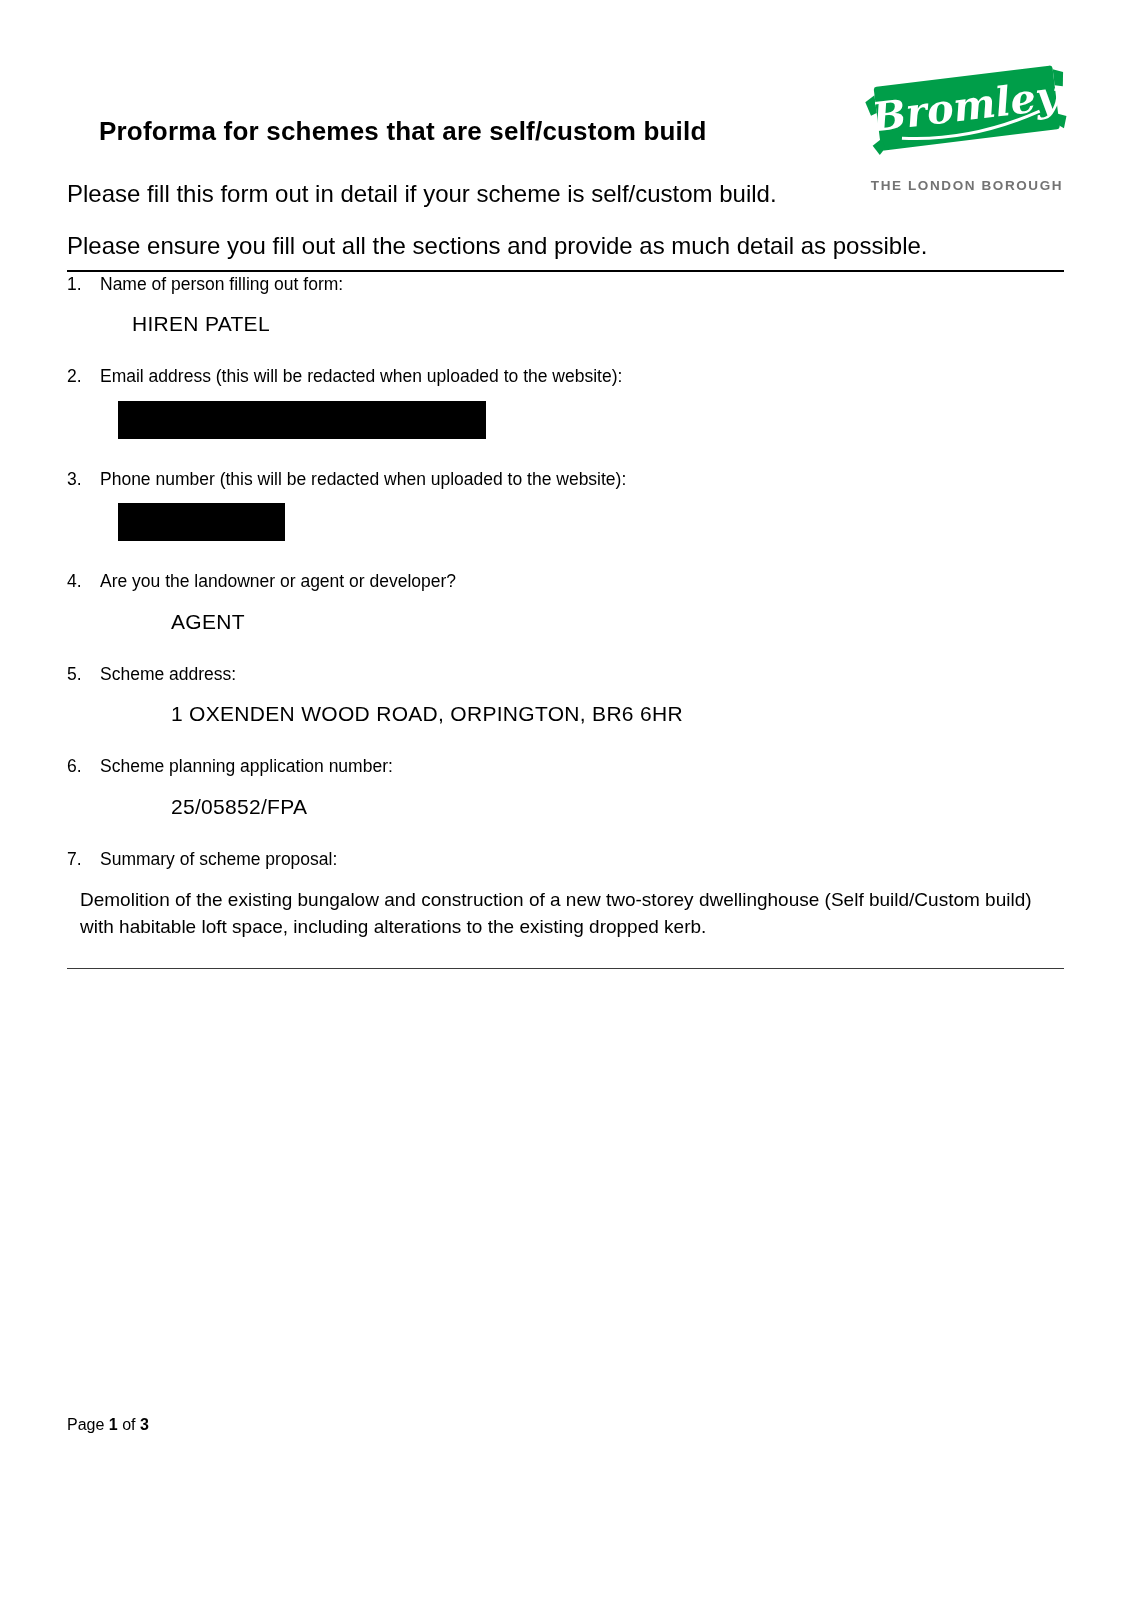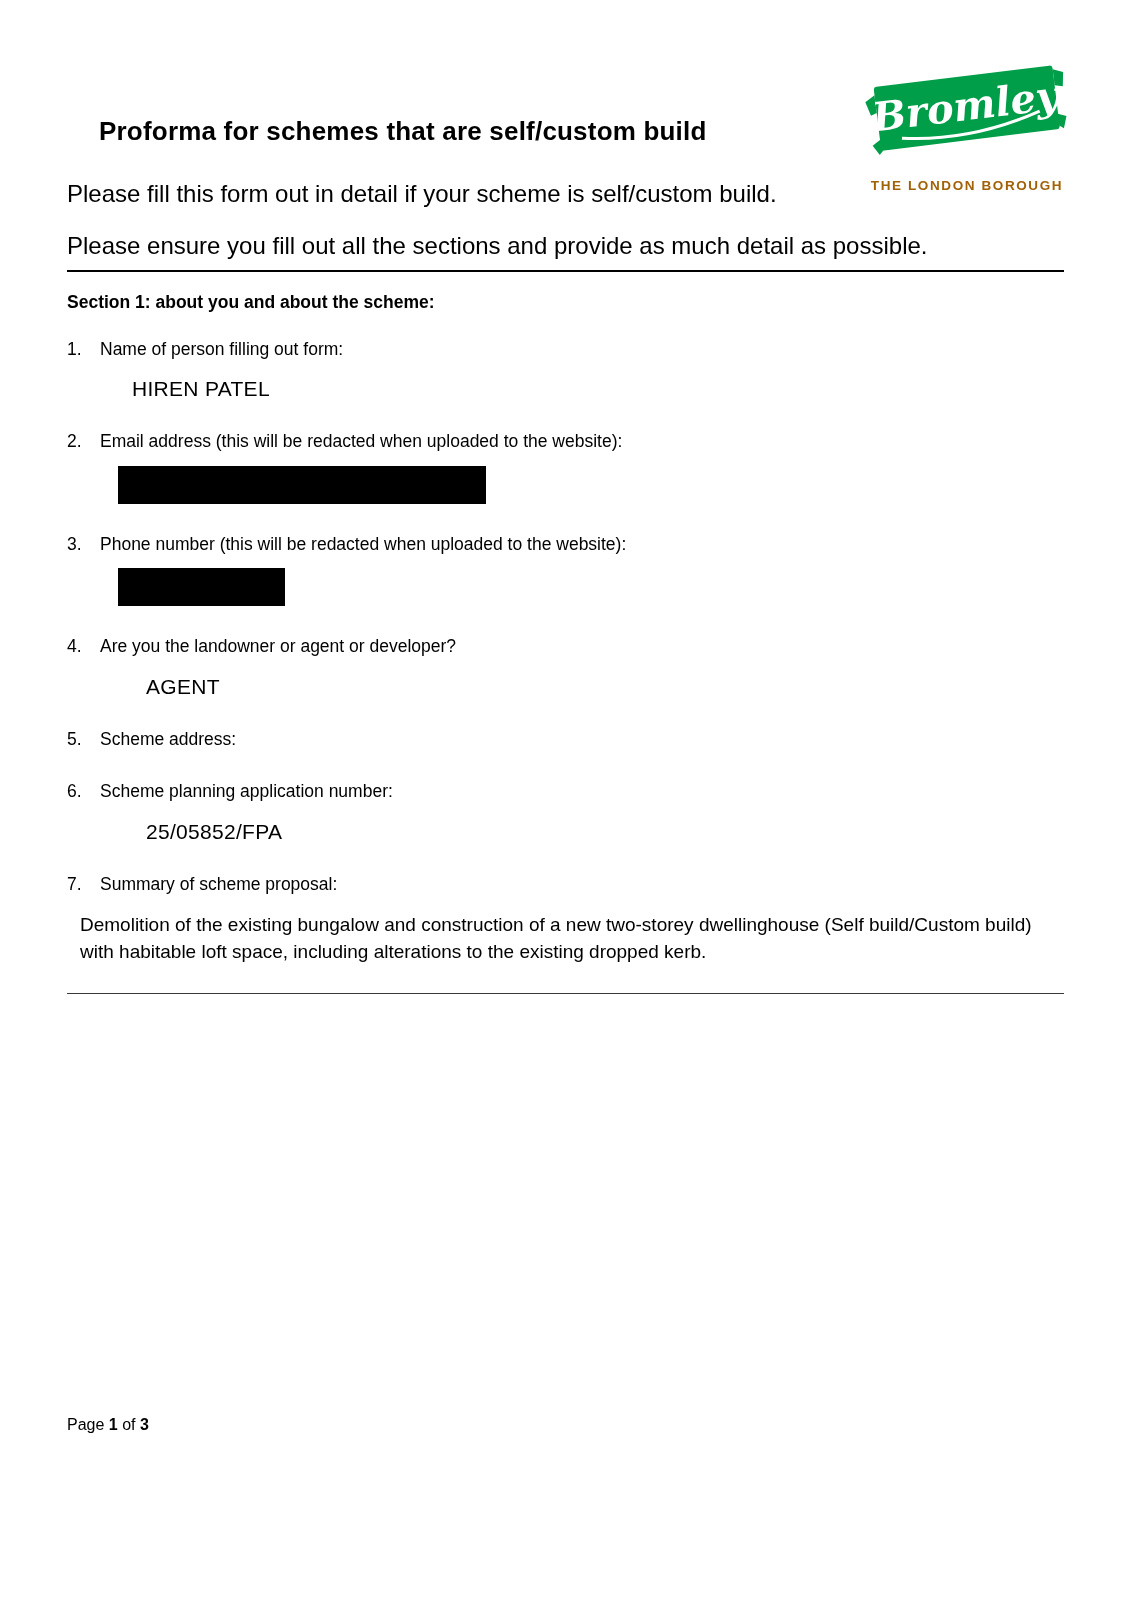--- a/index.html
+++ b/index.html
@@ -26,21 +26,21 @@
   }
   .logo {
     position: absolute;
     top: 54px;
     right: 62px;
     width: 204px;
     text-align: center;
   }
   .logo-tagline {
     margin-top: 2px;
-    color: #a16207;
+    color: #737373;
     font-size: 13.5px;
     font-weight: bold;
     letter-spacing: 1.6px;
     white-space: nowrap;
   }
 
   
   .intro {
     font-size: 24px;
     line-height: 1.45;
@@ -62,21 +62,21 @@
   }
   .q { margin-bottom: 28px; }
   .q-row { display: flex; font-size: 17.5px; line-height: 1.4; }
   .q-num { width: 33px; flex: 0 0 33px; }
   .q-label { flex: 1; }
   .answer {
     font-size: 21px;
     margin: 16px 0 0 65px;
     letter-spacing: 0.3px;
   }
-  .answer.indent-2 { margin-left: 79px; }
+  .answer.indent-2 { margin-left: 104px; }
   .redact {
     background: #000;
     height: 38px;
     margin: 12px 0 0 51px;
   }
   .redact-email { width: 368px; }
   .redact-phone { width: 167px; }
 
   .summary-answer {
     font-size: 19px;
@@ -121,21 +121,20 @@
 
   <div class="content">
 
     <h1 class="doc-title">Proforma for schemes that are self/custom build</h1>
 
     <p class="intro">Please fill this form out in detail if your scheme is self/custom build.</p>
     <p class="intro">Please ensure you fill out all the sections and provide as much detail as possible.</p>
 
     <hr class="top-rule">
 
-    <div class="section-heading">Section 1: about you and about the scheme:</div>
 
     <div class="q">
       <div class="q-row">
         <span class="q-num">1.</span>
         <span class="q-label">Name of person filling out form:</span>
       </div>
       <div class="answer">HIREN PATEL</div>
     </div>
 
     <div class="q">
@@ -160,20 +159,21 @@
         <span class="q-label">Are you the landowner or agent or developer?</span>
       </div>
       <div class="answer indent-2">AGENT</div>
     </div>
 
     <div class="q">
       <div class="q-row">
         <span class="q-num">5.</span>
         <span class="q-label">Scheme address:</span>
       </div>
+      <div class="answer indent-2">1 OXENDEN WOOD ROAD, ORPINGTON, BR6 6HR</div>
     </div>
 
     <div class="q">
       <div class="q-row">
         <span class="q-num">6.</span>
         <span class="q-label">Scheme planning application number:</span>
       </div>
       <div class="answer indent-2">25/05852/FPA</div>
     </div>
 

